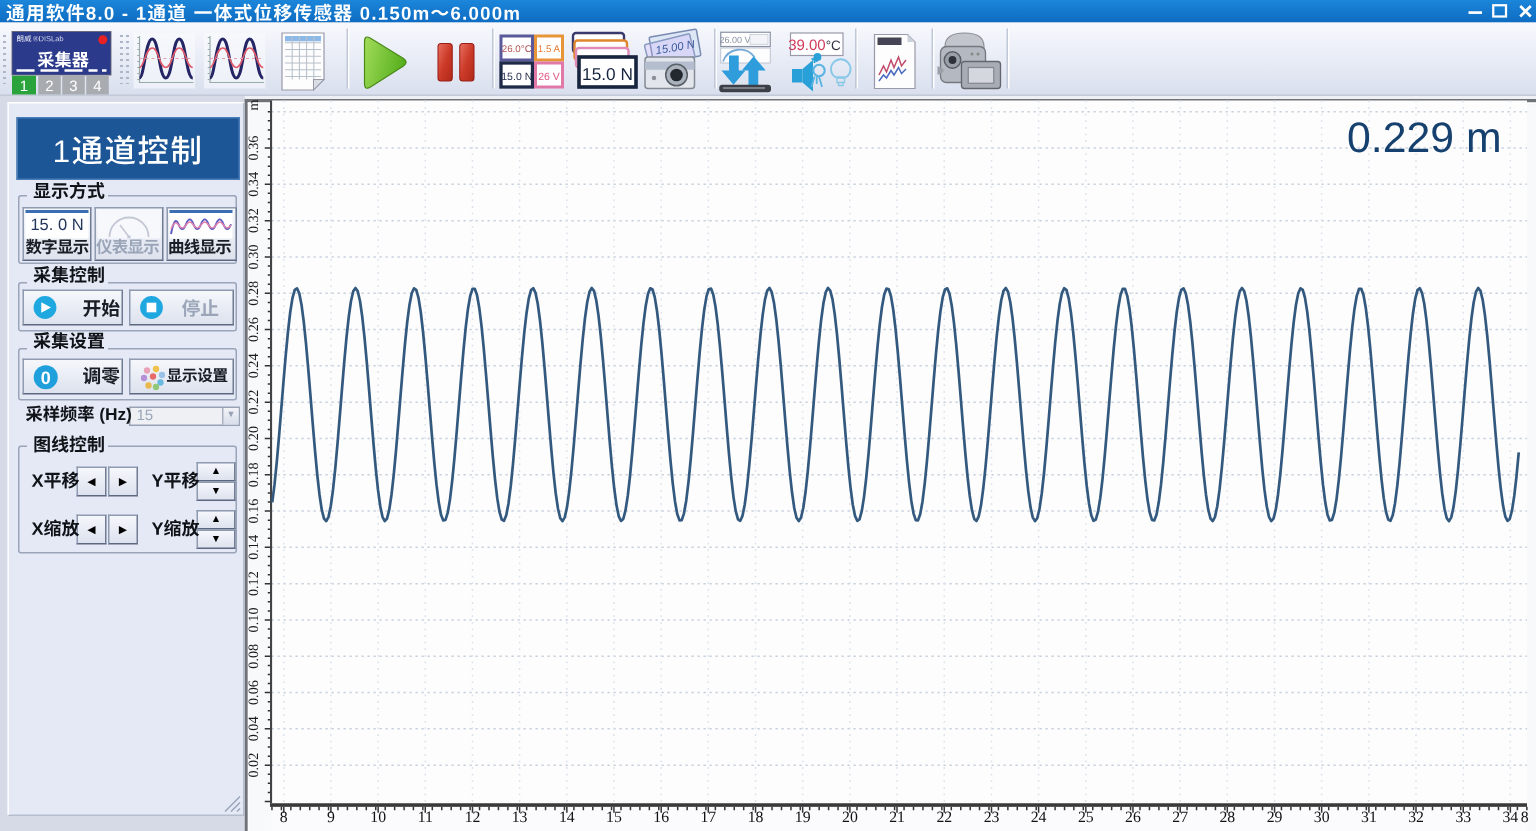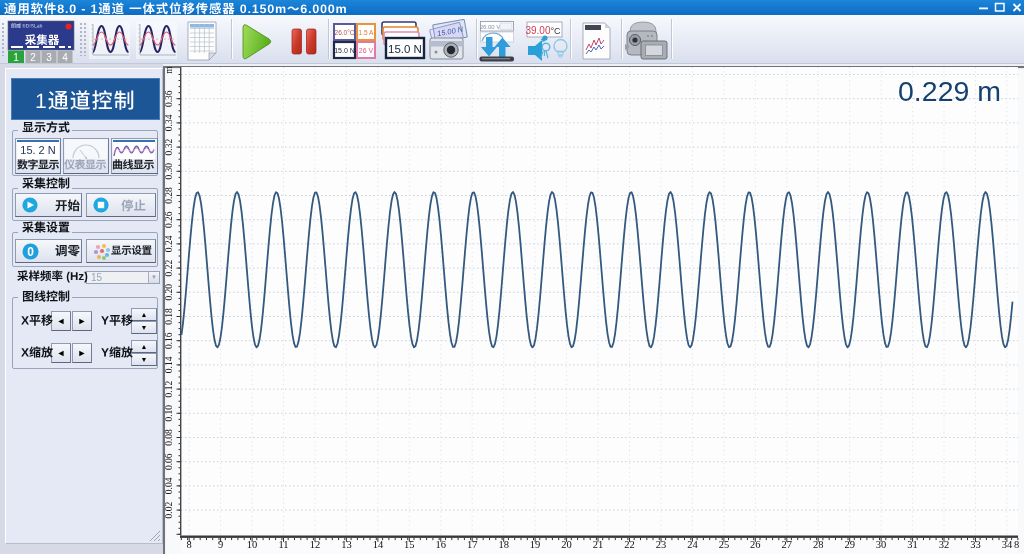--- a/index.html
+++ b/index.html
@@ -188,21 +188,21 @@
         </linearGradient>
       </defs>
 </svg>
 </div>
 
 <div class="abs sidebar">
  <div class="hdr"></div>
  <div class="grp" style="left:6px;top:61px;width:146px;height:46px;"></div>
  <div class="patch" style="left:12px;top:54px;width:54px;height:12px;"></div>
  <div class="btn" style="left:9px;top:69px;width:46px;height:36px;">
-      <div style="position:absolute;left:1px;top:1px;width:42px;height:19px;background:#fff;border-top:2px solid #3b6fb5;font-size:11px;color:#23365c;text-align:center;line-height:17px;">15. 2 N</div>
+      <div style="position:absolute;left:1px;top:1px;width:42px;height:19px;background:#fff;border-top:2px solid #3b6fb5;font-size:11px;color:#23365c;text-align:center;line-height:17px;">15. 0 N</div>
     </div>
     <div class="btn" style="left:57px;top:69px;width:46px;height:36px;">
       <div style="position:absolute;left:1px;top:1px;width:42px;height:19px;background:#f6f8fb;"></div>
       <svg width="42" height="19" viewBox="0 0 42 19" style="position:absolute;left:1px;top:1px;overflow:hidden;">
         <path d="M8,18 A13 13 0 0 1 34,18" stroke="#c2c8d4" stroke-width="1.2" fill="none"></path>
         <path d="M21,18 L15,10" stroke="#c2c8d4" stroke-width="1" fill="none"></path>
         <circle cx="21" cy="18" r="1.2" fill="#c2c8d4"></circle>
       </svg>
     </div>
     <div class="btn" style="left:105px;top:69px;width:47px;height:36px;">

